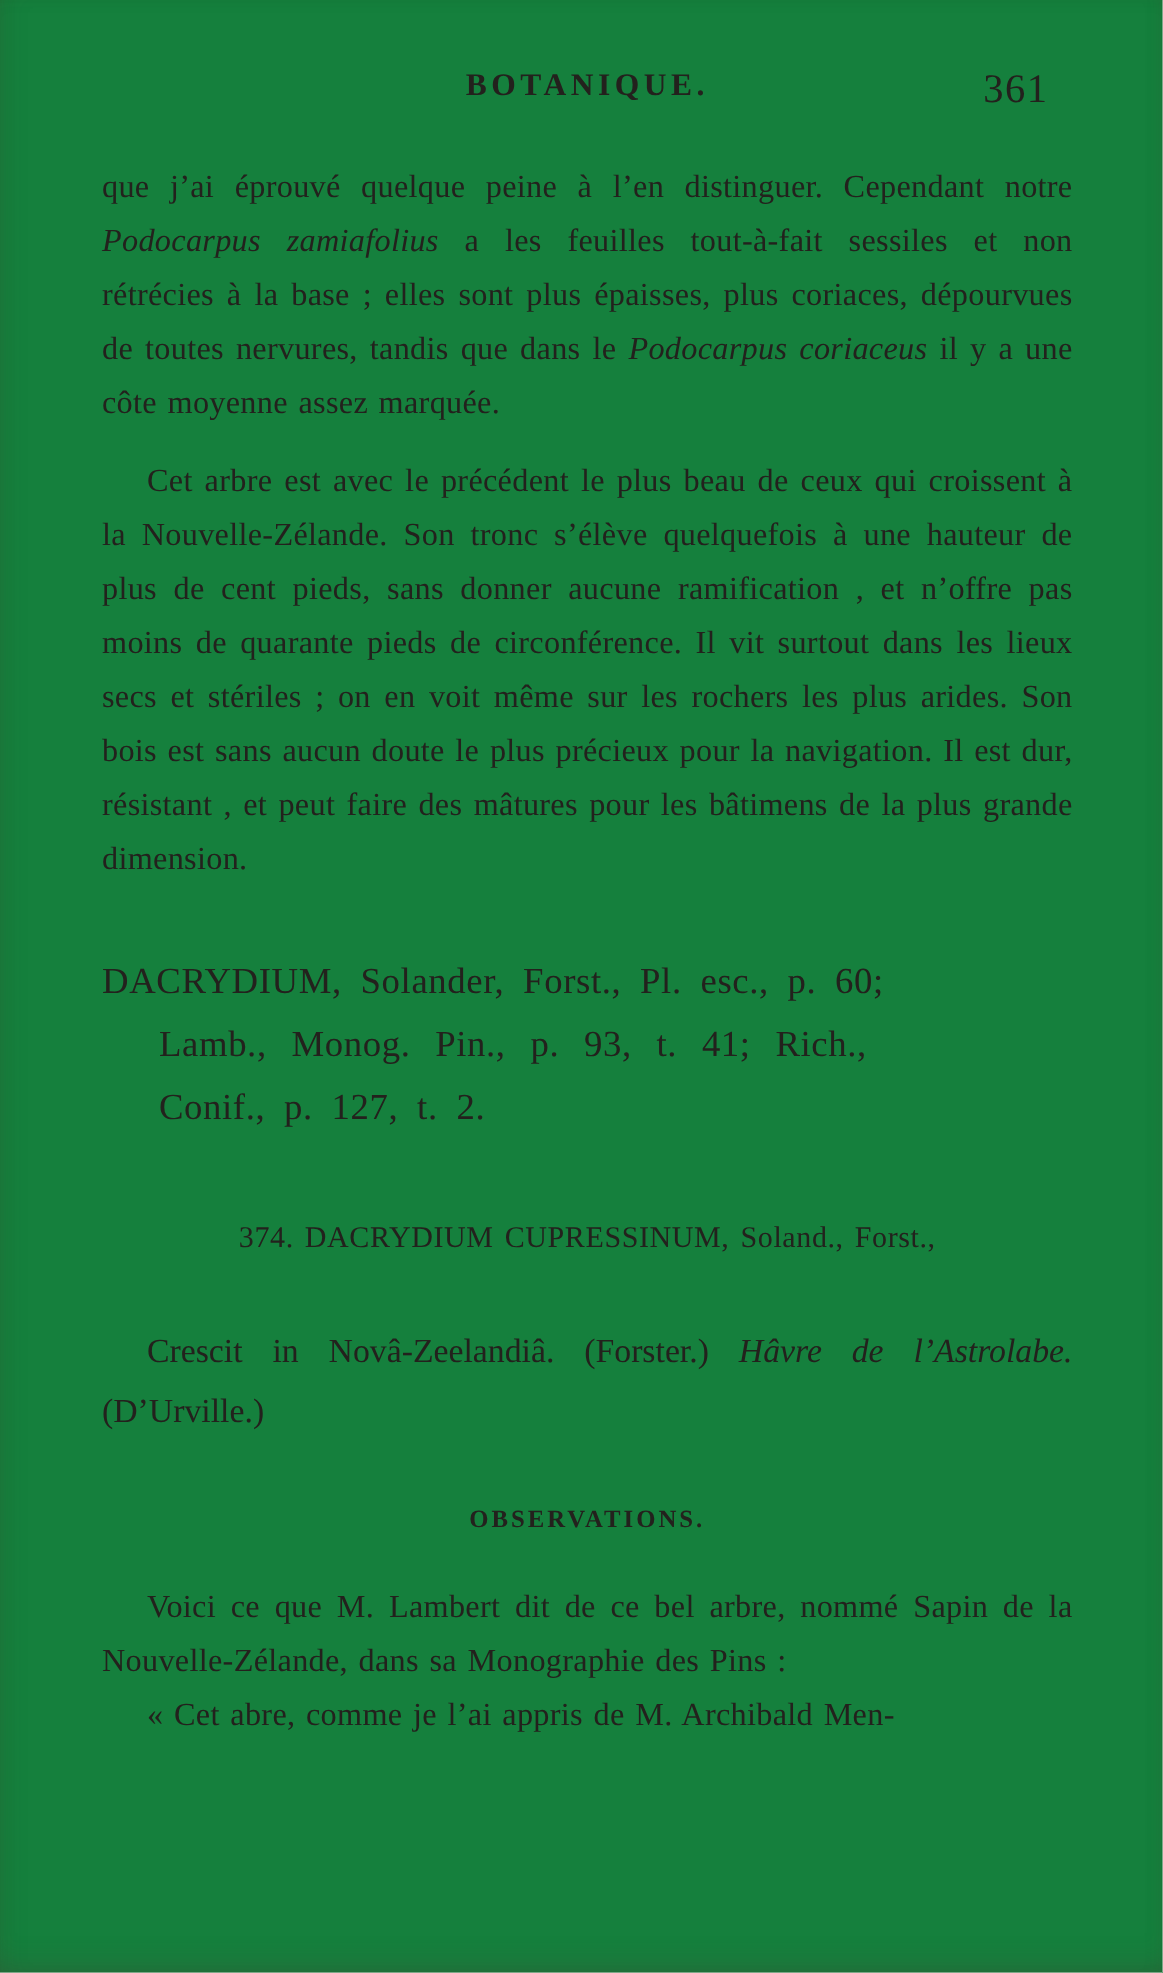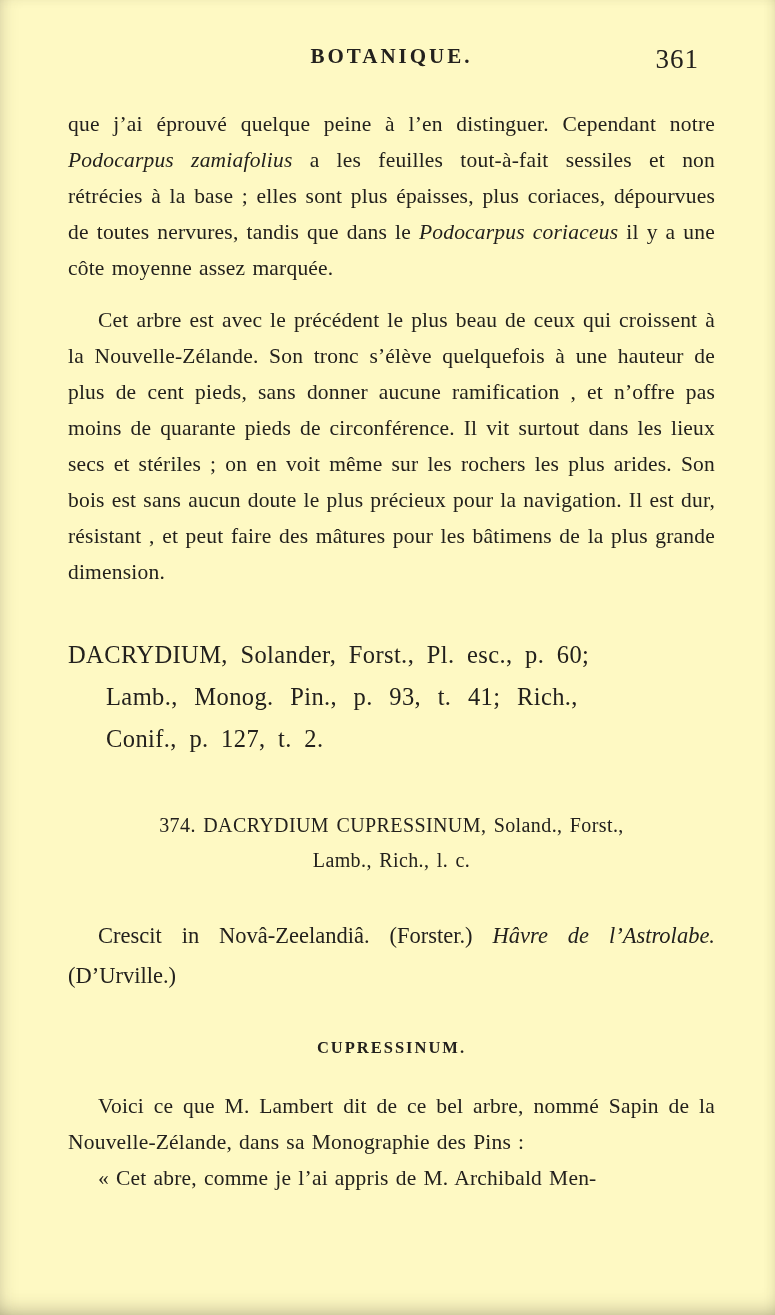--- a/index.html
+++ b/index.html
@@ -5,21 +5,21 @@
   html, body {
     margin: 0;
     padding: 0;
     background: #d8d6d0;
   }
   .page {
     position: relative;
     width: 775px;
     height: 1315px;
     margin: 0 auto;
-    background: #fef9c3;
+    background: #15803d;
     color: #23211d;
     font-family: "Liberation Serif", "DejaVu Serif", serif;
     box-sizing: border-box;
     padding: 44px 60px 0 68px;
     overflow: hidden;
   }
   
   .page::after {
     content: "";
     position: absolute;
@@ -110,24 +110,23 @@
   <p class="body para2 indent">Cet arbre est avec le précédent le plus beau de ceux qui croissent à la Nouvelle-Zélande. Son tronc s’élève quelquefois à une hauteur de plus de cent pieds, sans donner aucune ramification , et n’offre pas moins de quarante pieds de circonférence. Il vit surtout dans les lieux secs et stériles ; on en voit même sur les rochers les plus arides. Son bois est sans aucun doute le plus précieux pour la navigation. Il est dur, résistant , et peut faire des mâtures pour les bâtimens de la plus grande dimension.</p>
 
   <div class="genus-heading">
     <div class="genus-line1">DACRYDIUM, Solander, Forst., Pl. esc., p. 60;</div>
     <div class="genus-line2">Lamb., Monog. Pin., p. 93, t. 41; Rich.,</div>
     <div class="genus-line3">Conif., p. 127, t. 2.</div>
   </div>
 
   <div class="species-heading">
     <div>374. DACRYDIUM CUPRESSINUM, Soland., Forst.,</div>
-    <div>Lamb., Rich., l. c.</div>
   </div>
 
   <p class="crescit indent"><span>Crescit in Novâ-Zeelandiâ. (Forster.) </span><span class="italic">Hâvre de l’Astrolabe.</span><span> (D’Urville.)</span></p>
 
-  <div class="observations-heading">CUPRESSINUM.</div>
+  <div class="observations-heading">OBSERVATIONS.</div>
 
   <p class="body obs-para1 indent">Voici ce que M. Lambert dit de ce bel arbre, nommé Sapin de la Nouvelle-Zélande, dans sa Monographie des Pins :</p>
 
   <p class="body obs-para2 indent">« Cet abre, comme je l’ai appris de M. Archibald Men-</p>
 
 </div>
 
 </body></html>

